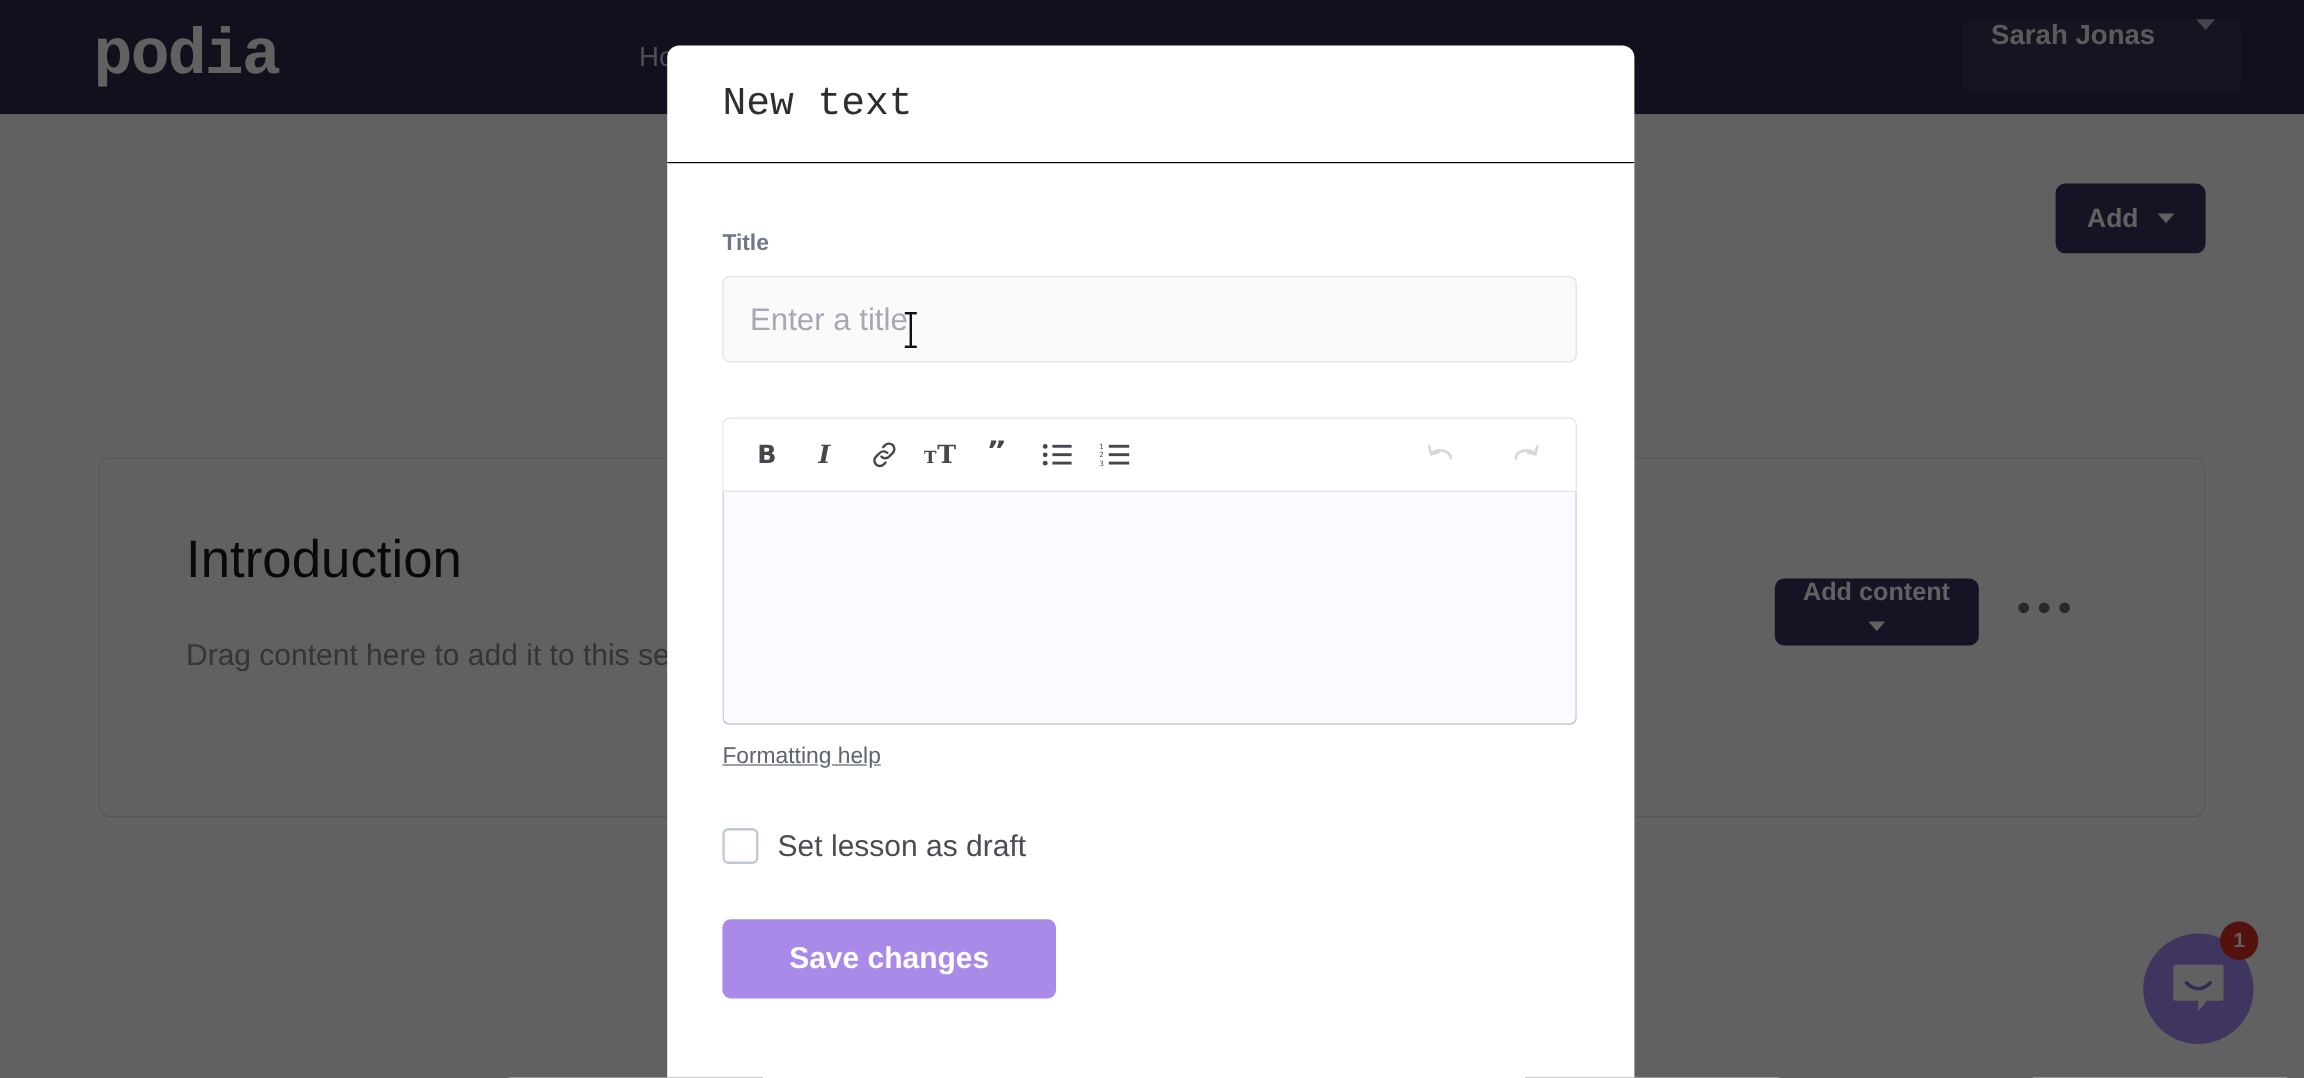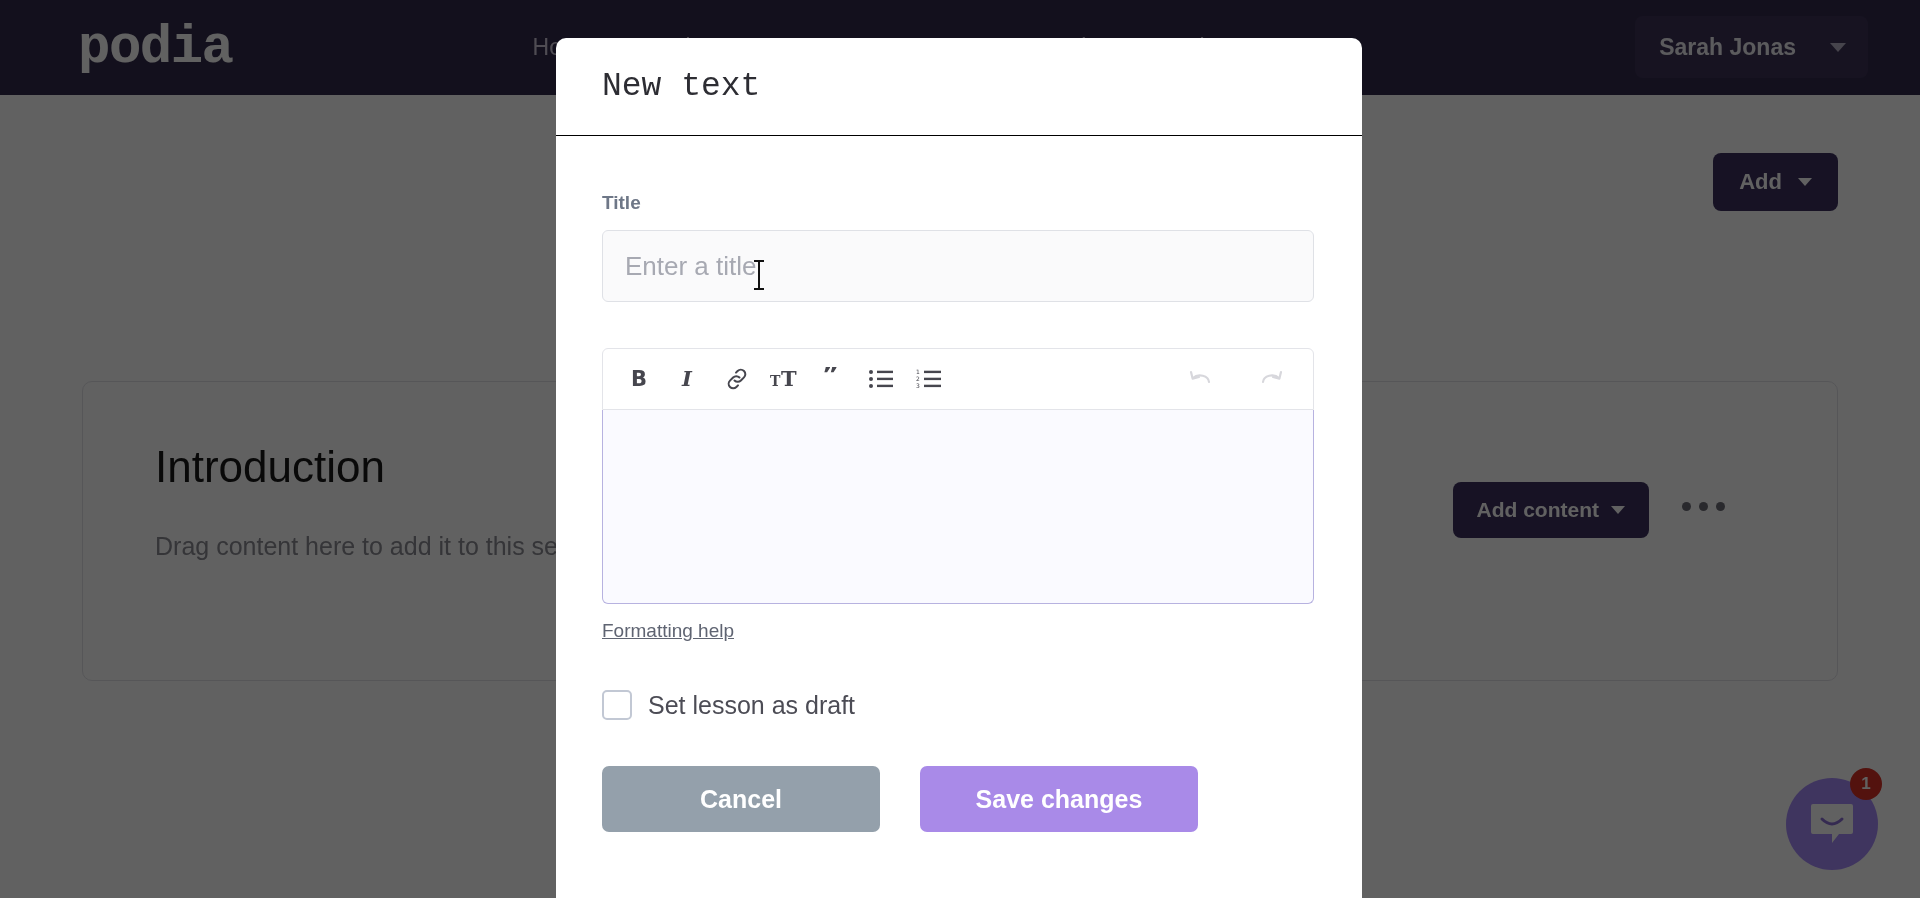--- a/index.html
+++ b/index.html
@@ -42,21 +42,21 @@
     color: #cfc9db;
     font-size: 23px;
     text-decoration: none;
     white-space: nowrap;
   }
   .user-menu {
     position: absolute; right: 52px; top: 16px;
     height: 62px;
     background: #3d3458;
     border-radius: 8px;
-    display: flex; align-items: center;
+    display: flex; align-items: flex-start;
     gap: 34px;
     padding: 0 22px 0 24px;
   }
   .user-menu-name {
     color: #efeef3;
     font-size: 23px;
     font-weight: 700;
     white-space: nowrap;
   }
   .caret-down {
@@ -119,20 +119,21 @@
     position: absolute; right: 188px; top: 100px;
     height: 56px;
     background: #3d3160;
     border: none; border-radius: 8px;
     color: #ffffff;
     font-size: 21px;
     font-weight: 700;
     padding: 0 24px;
     display: flex; align-items: center; gap: 12px;
     cursor: pointer;
+    flex-direction: column;
   }
   .more-dots {
     position: absolute; right: 102px; top: 110px;
     display: flex; gap: 8px; align-items: center;
     cursor: pointer;
     padding: 10px;
   }
   .more-dots span {
     width: 9px; height: 9px; border-radius: 50%;
     background: #6d6d77;
@@ -472,21 +473,20 @@
 
       <span class="formatting-help">Formatting help</span>
     </div>
 
     <div class="draft-row">
       <div class="checkbox"></div>
       <span class="draft-label">Set lesson as draft</span>
     </div>
 
     <div class="modal-actions">
-      <button class="btn-cancel">Cancel</button>
       <button class="btn-save">Save changes</button>
     </div>
 
   </div>
 </div>
 
 <svg class="ibeam" viewBox="0 0 14 34">
   <rect x="6" y="3" width="2" height="28" fill="#111"></rect>
   <rect x="2" y="2" width="10" height="2" fill="#111"></rect>
   <rect x="2" y="30" width="10" height="2" fill="#111"></rect>

